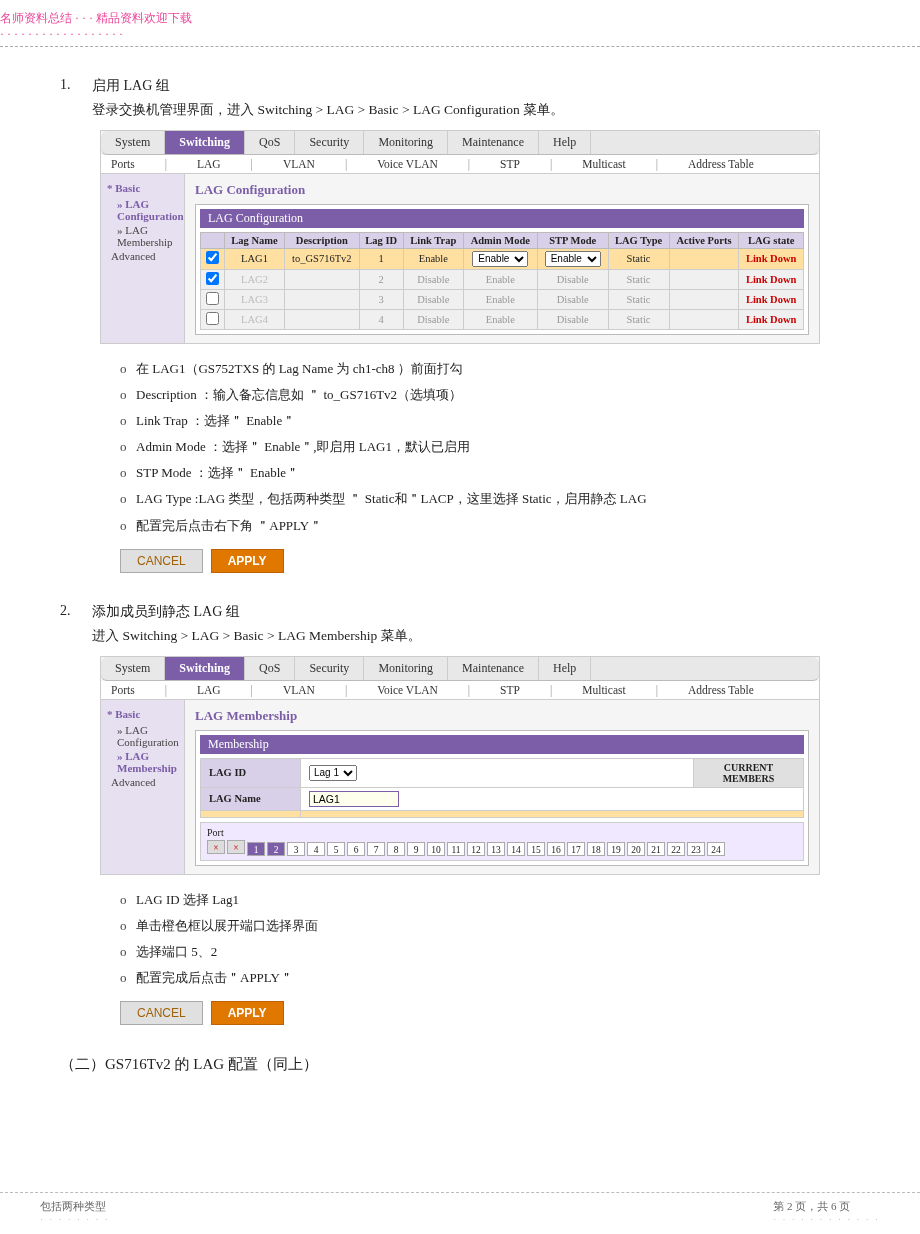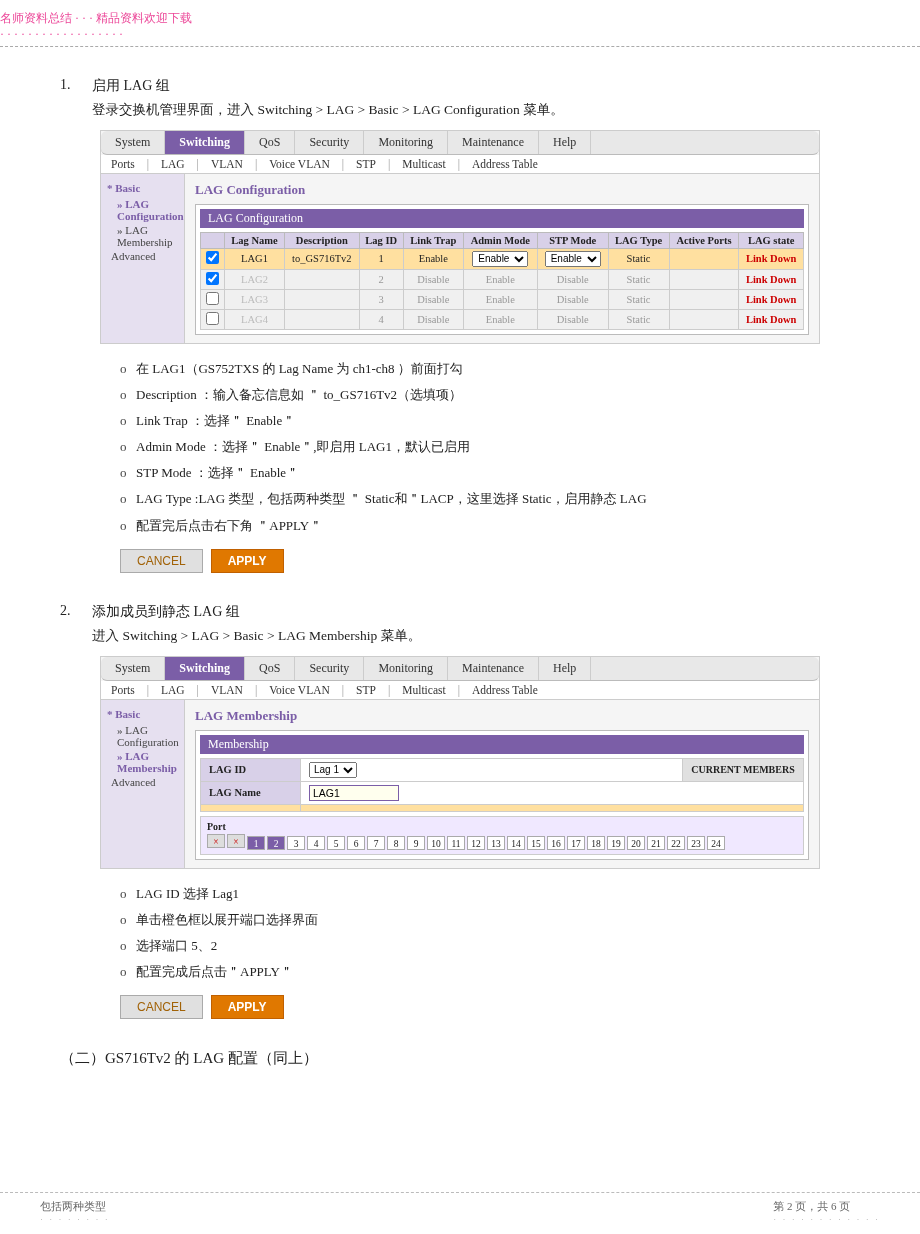--- a/index.html
+++ b/index.html
@@ -68,21 +68,21 @@
     .switch-nav-item.active {
       background: #7b5ea7;
       color: #fff;
       font-weight: bold;
     }
     .switch-submenu {
       display: flex;
       background: #fff;
       border-bottom: 1px solid #ccc;
       padding: 2px 6px;
-      gap: 4px;
+      gap: 22px;
       font-size: 11.5px;
       color: #333;
     }
     .switch-submenu span {
       padding: 1px 4px;
       cursor: pointer;
     }
     .switch-submenu span.sep {
       color: #999;
       cursor: default;
@@ -231,31 +231,31 @@
     }
     .membership-table td.value {
       background: #fff;
     }
     .membership-table td.btn-td {
       background: #e0e0e0;
       text-align: center;
       font-size: 10px;
       font-weight: bold;
       cursor: pointer;
-      width: 121px;
+      width: 110px;
     }
     .port-row {
       background: #f0e8ff;
       padding: 4px 6px;
       font-size: 10px;
       border: 1px solid #ccc;
       margin-top: 2px;
     }
     .port-row .port-label {
-      font-weight: bold;
+      font-weight: normal;
       margin-right: 4px;
     }
     .port-numbers {
       display: flex;
       flex-wrap: wrap;
       gap: 2px;
       margin-top: 2px;
     }
     .port-num {
       width: 18px;

